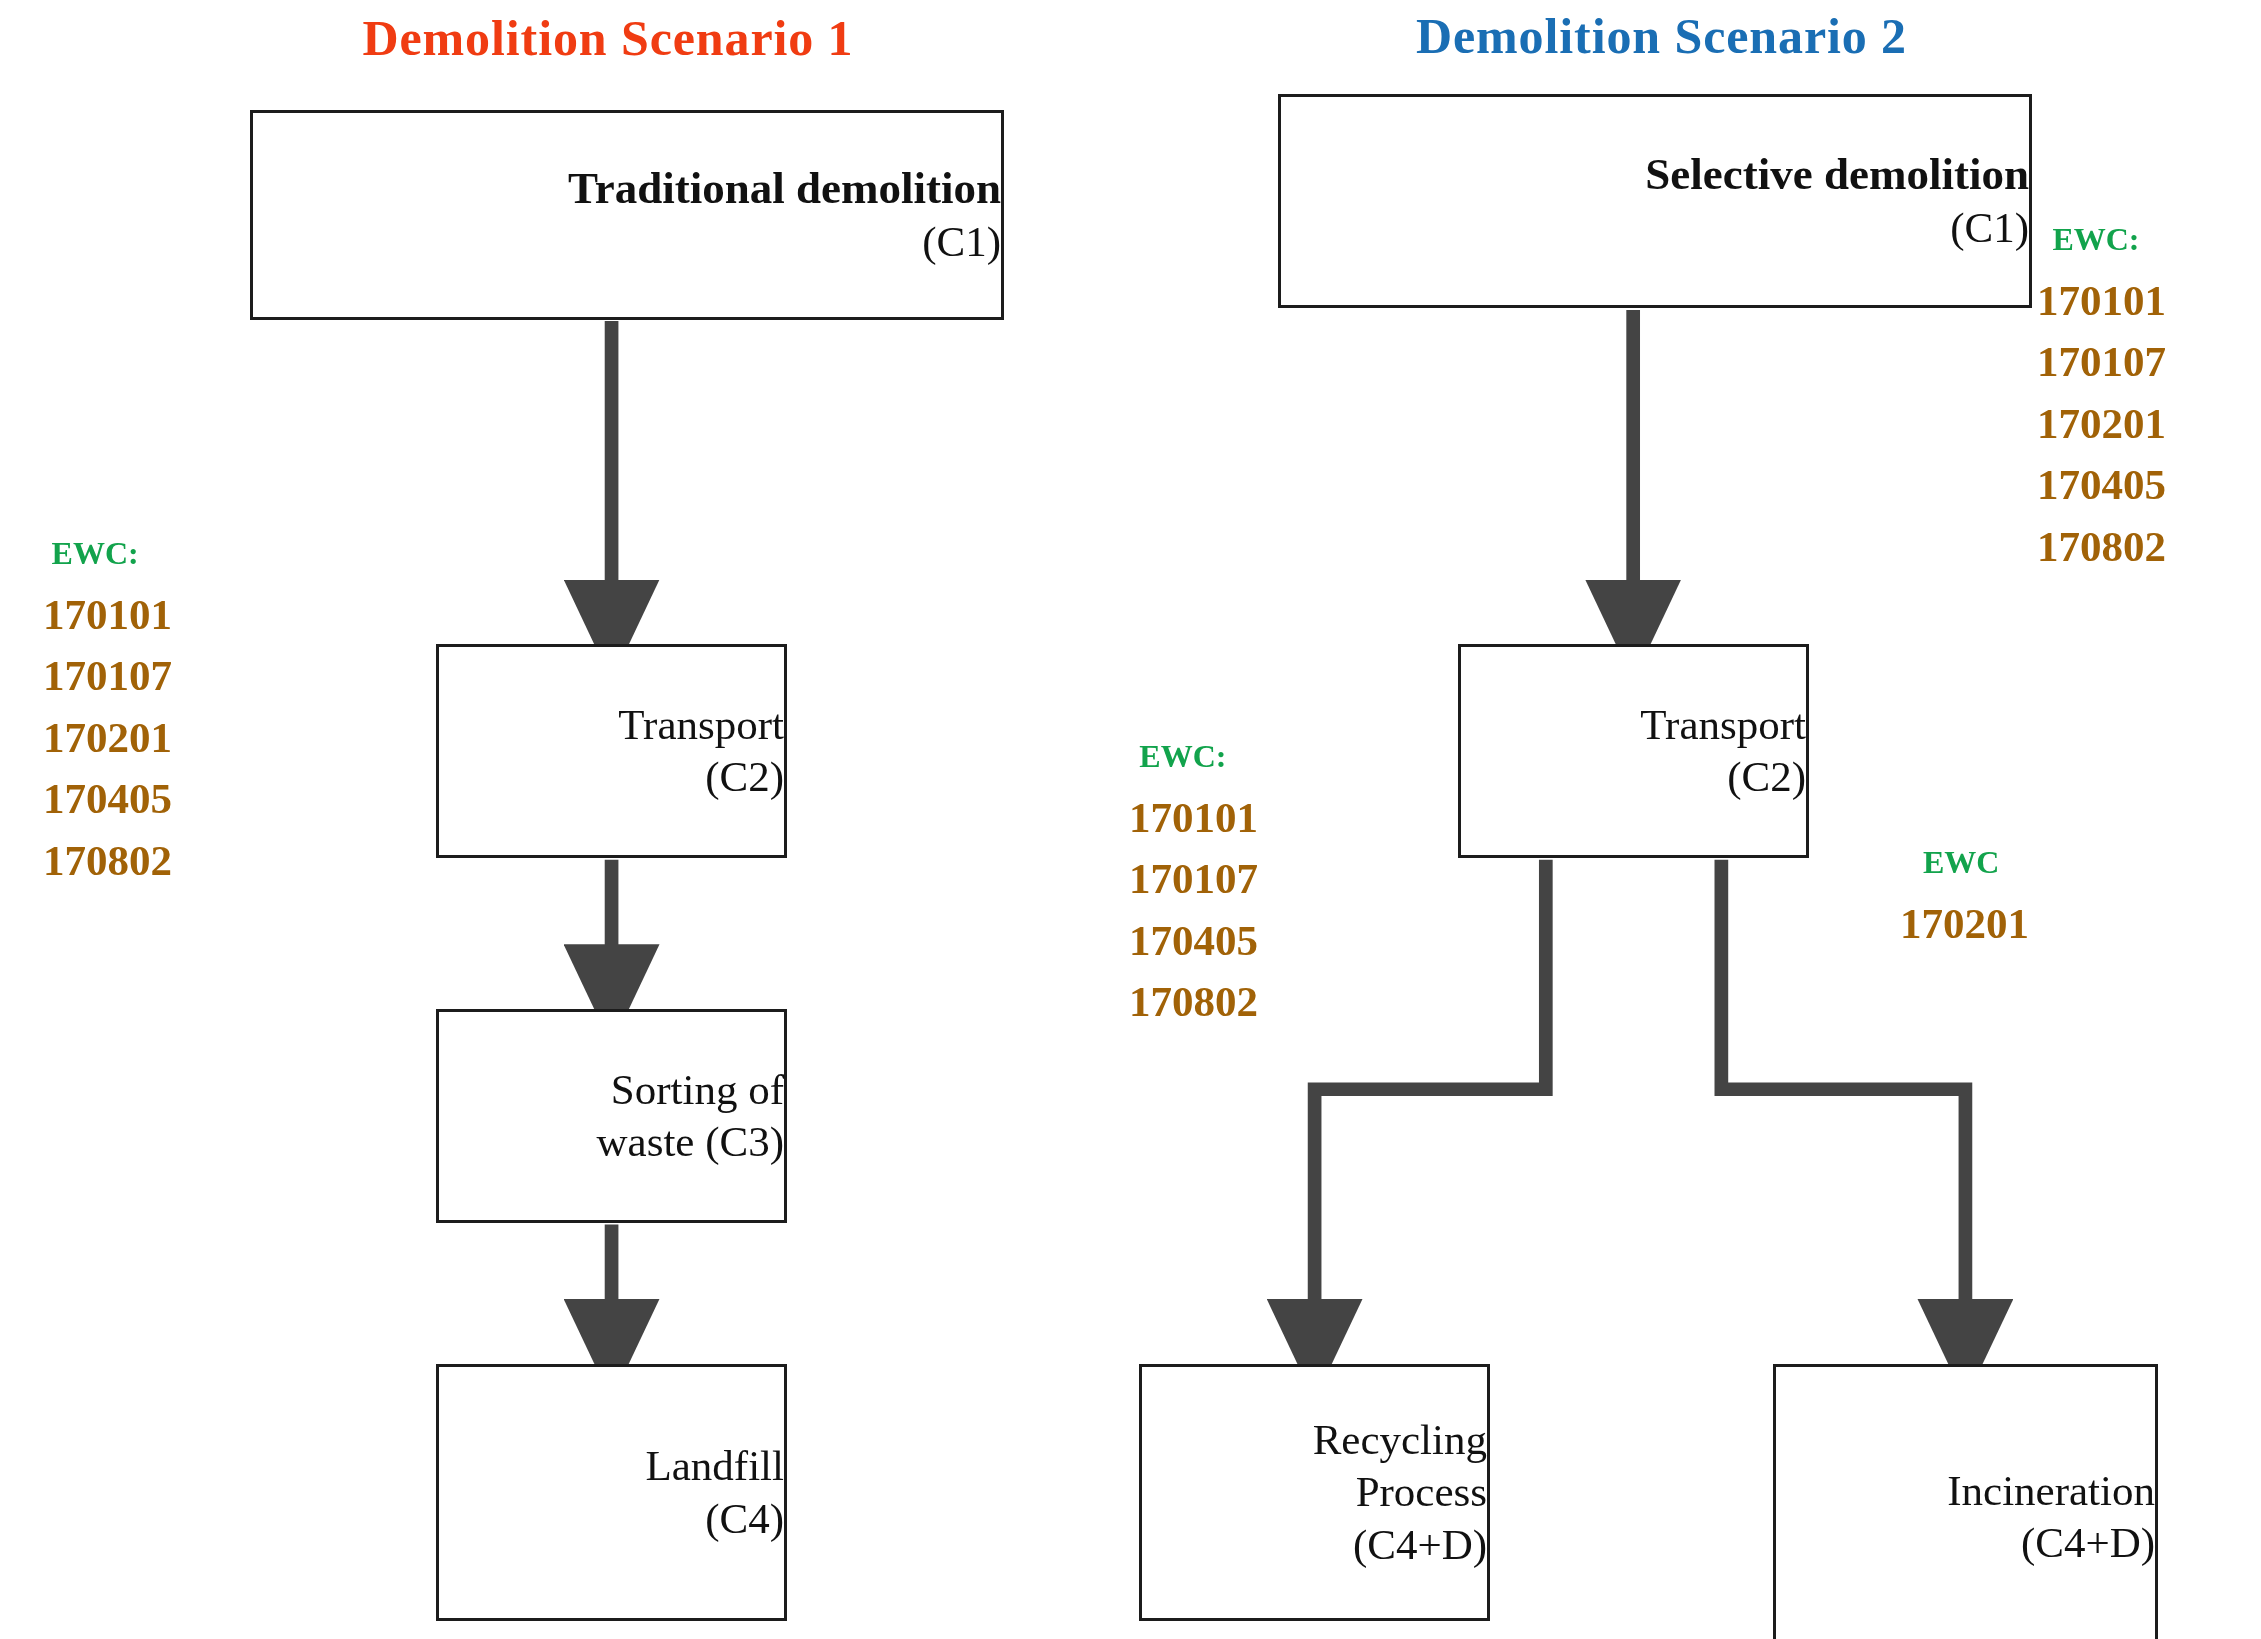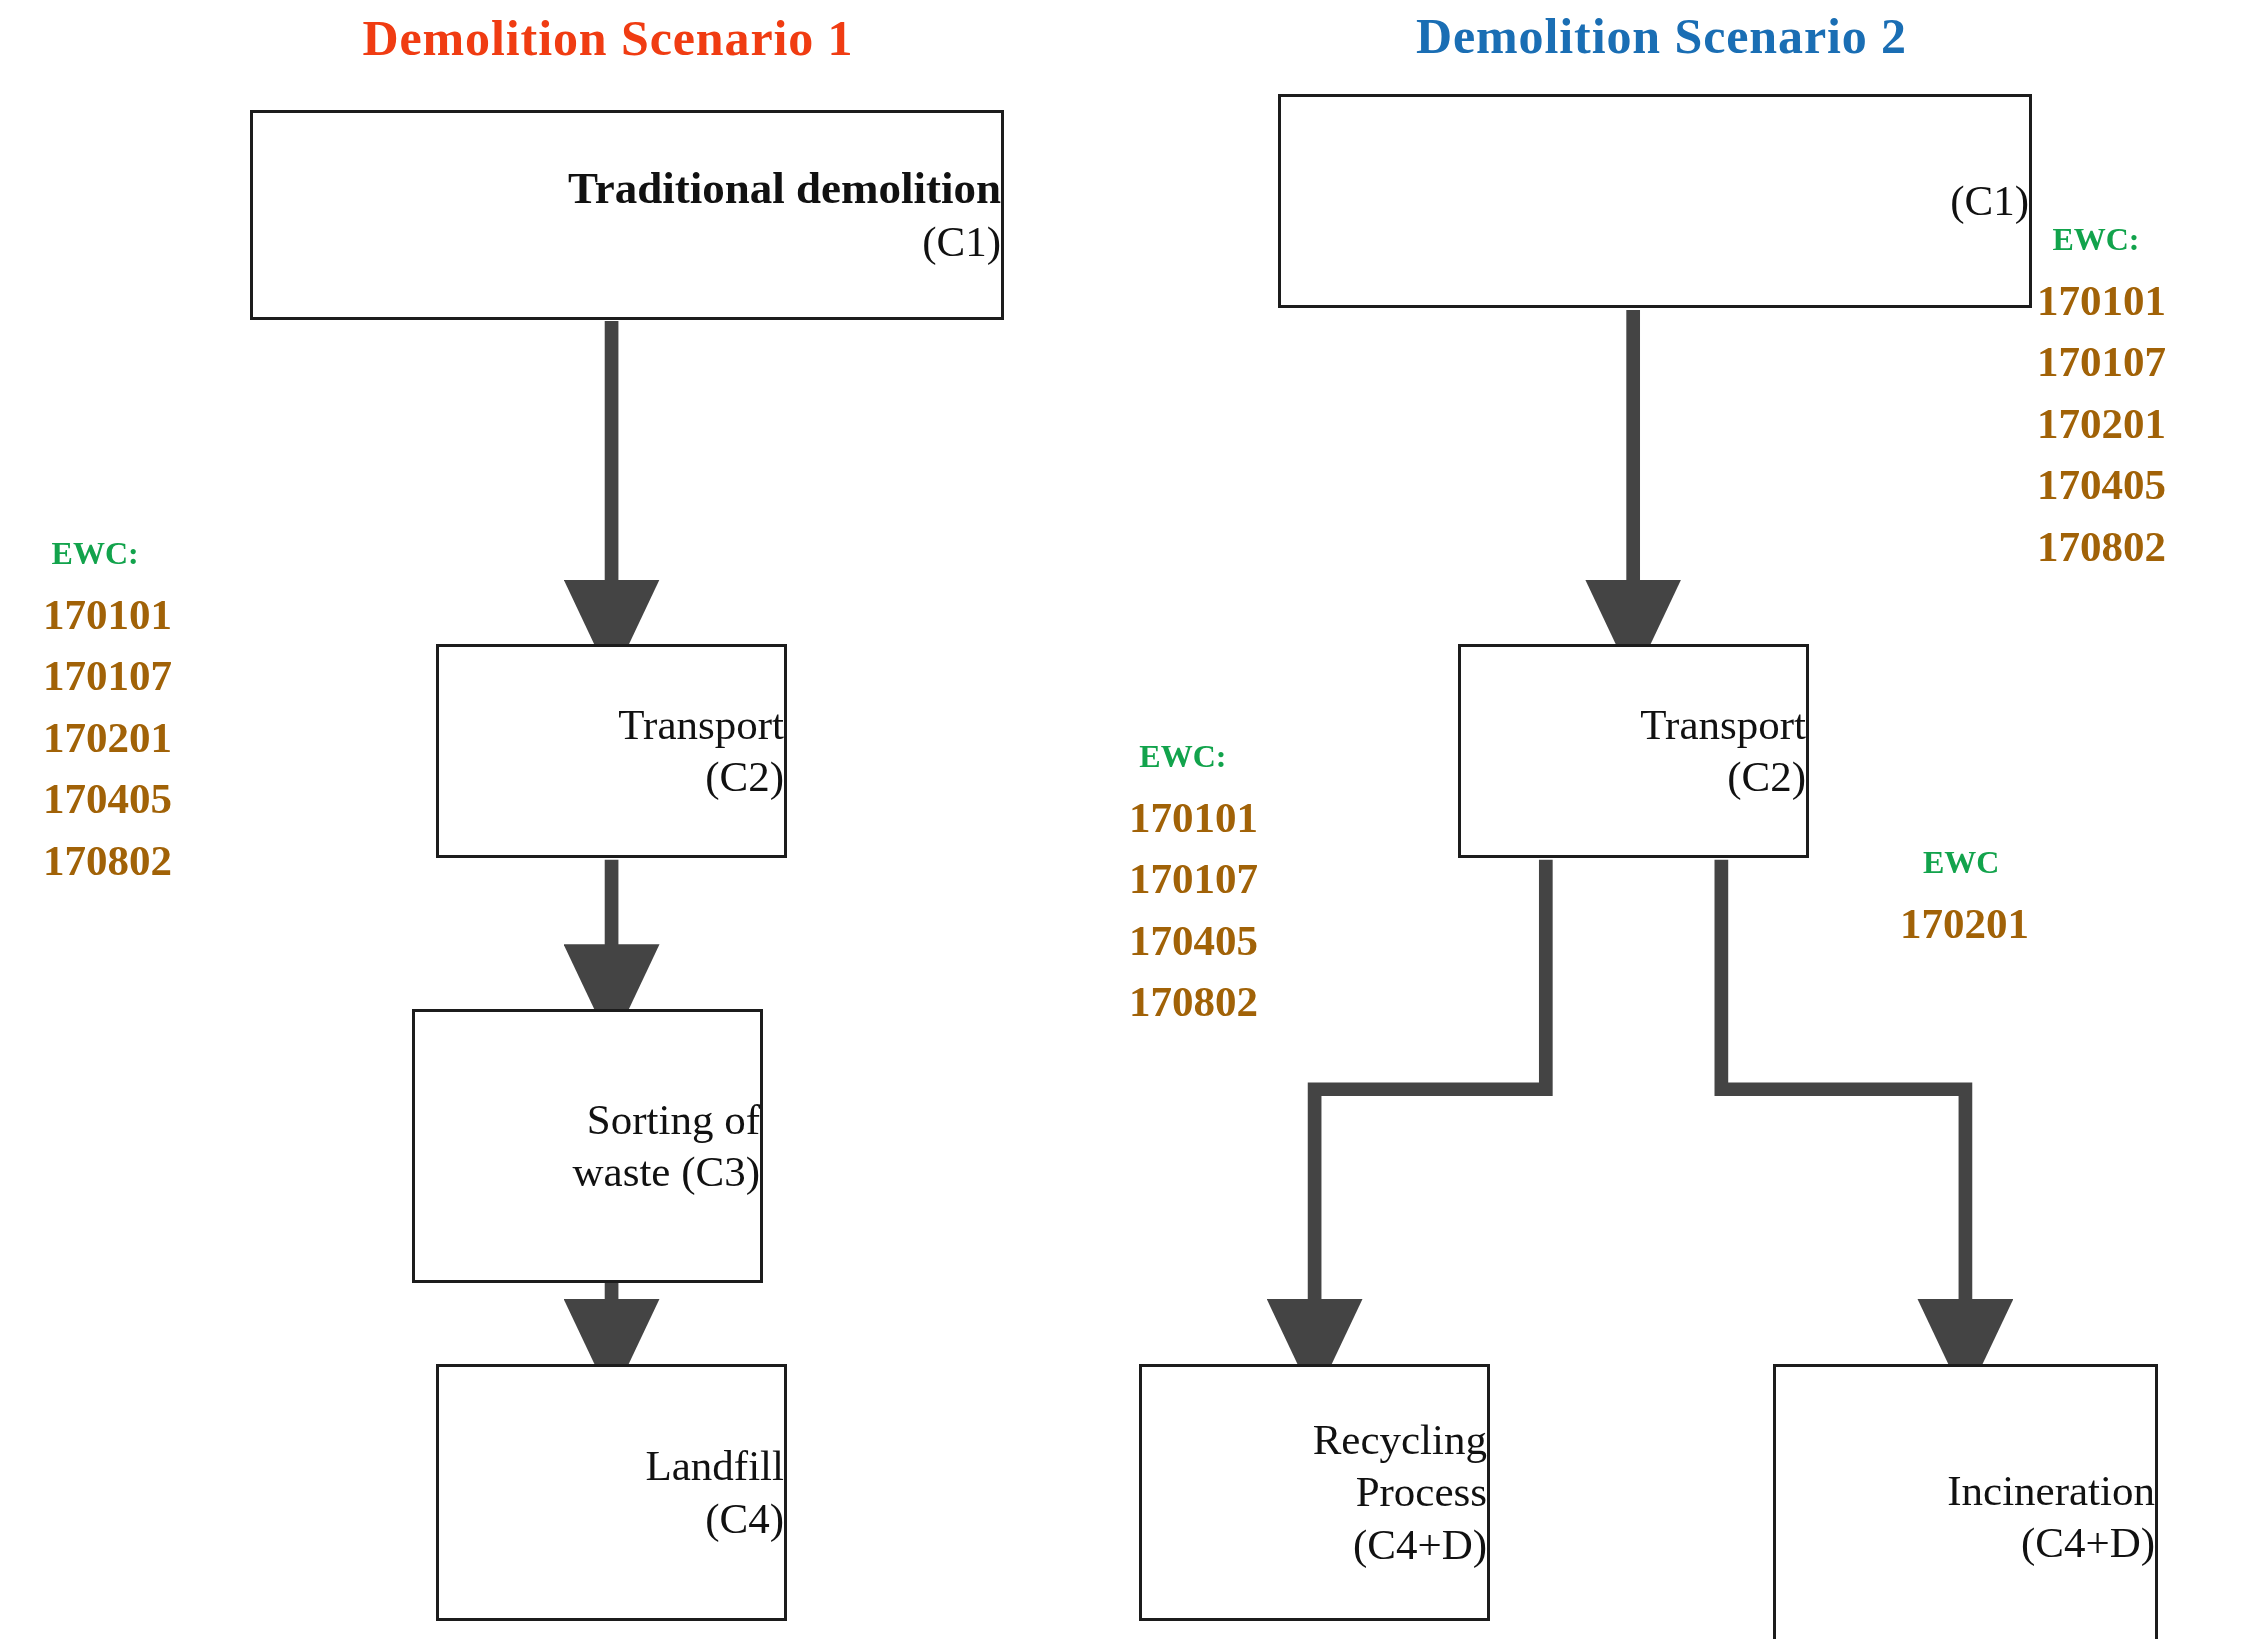--- a/index.html
+++ b/index.html
@@ -45,21 +45,21 @@
   .node .l3 { display: block; }
   .node.head .l1 { font-weight: bold; font-size: 45px; }
   .node.head .l2 { font-weight: normal; font-size: 43px; }
   .node.plain .l1,
   .node.plain .l2,
   .node.plain .l3 { font-weight: normal; font-size: 43px; }
 
   
   #box-s1-c1 { left: 250px;  top: 110px;  width: 754px; height: 210px; }
   #box-s1-c2 { left: 436px;  top: 644px;  width: 351px; height: 214px; }
-  #box-s1-c3 { left: 412px;  top: 1009px; width: 351px; height: 274px; }
+  #box-s1-c3 { left: 436px;  top: 1009px; width: 351px; height: 214px; }
   #box-s1-c4 { left: 436px;  top: 1364px; width: 351px; height: 257px; }
 
   #box-s2-c1 { left: 1278px; top: 94px;  width: 754px; height: 214px; }
   #box-s2-c2 { left: 1458px; top: 644px;  width: 351px; height: 214px; }
   #box-s2-rec { left: 1139px; top: 1364px; width: 351px; height: 257px; }
   #box-s2-inc { left: 1773px; top: 1364px; width: 385px; height: 306px; }
 
   
   .ewc {
     position: absolute;
@@ -141,20 +141,21 @@
     <span class="l1">Sorting of</span>
     <span class="l2">waste (C3)</span>
   </div>
 
   <div class="node plain" id="box-s1-c4">
     <span class="l1">Landfill</span>
     <span class="l2">(C4)</span>
   </div>
 
   <div class="node head" id="box-s2-c1">
+    <span class="l1">Selective demolition</span>
     <span class="l2">(C1)</span>
   </div>
 
   <div class="node plain" id="box-s2-c2">
     <span class="l1">Transport</span>
     <span class="l2">(C2)</span>
   </div>
 
   <div class="node plain" id="box-s2-rec">
     <span class="l1">Recycling</span>

